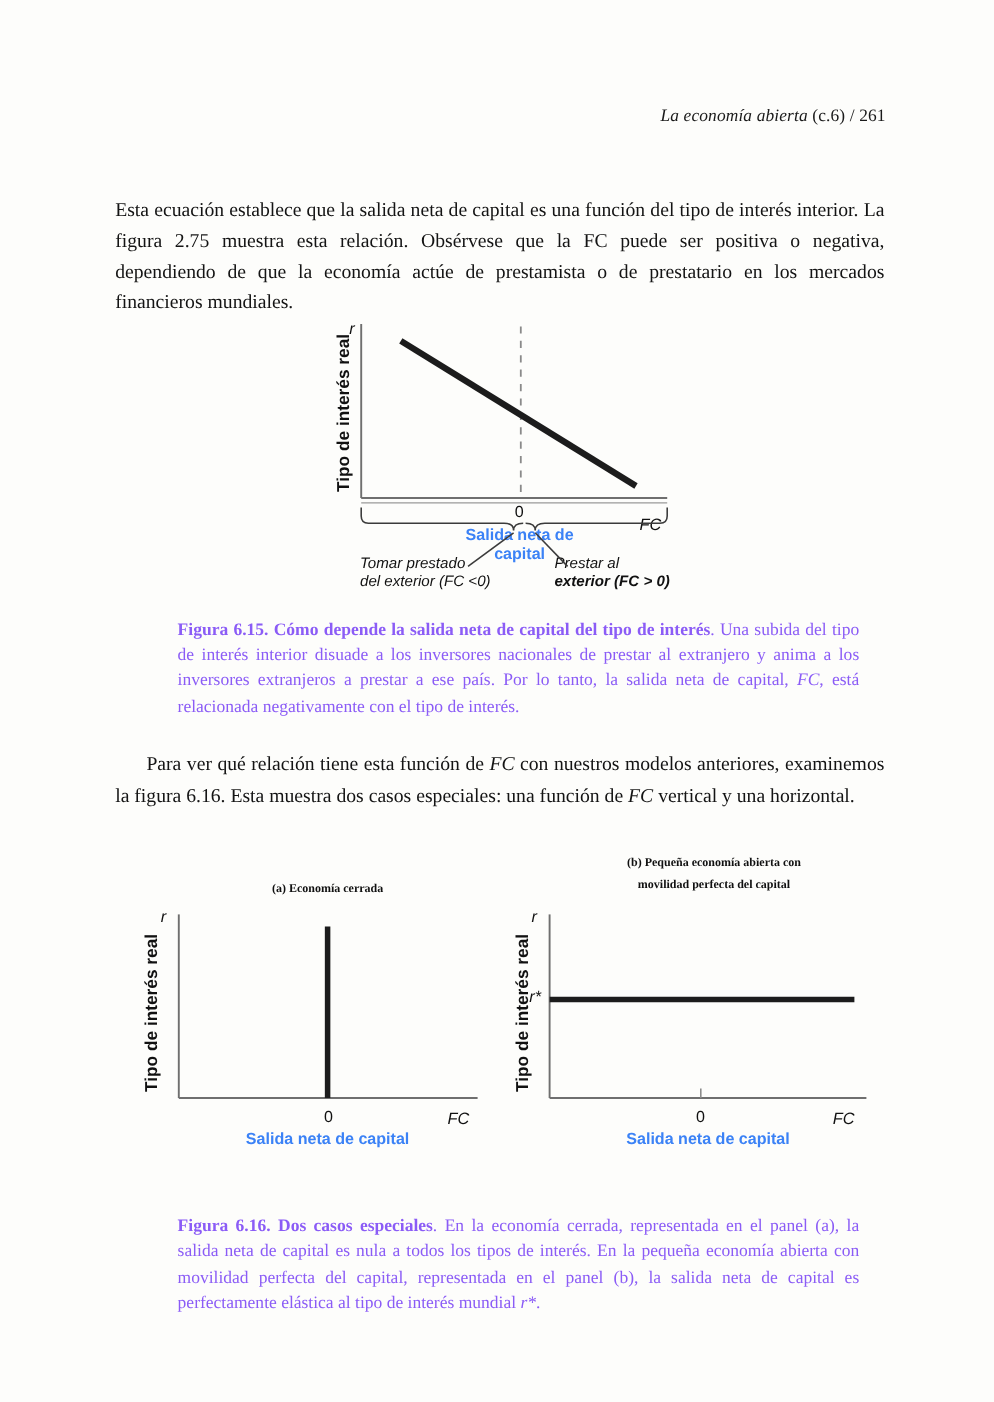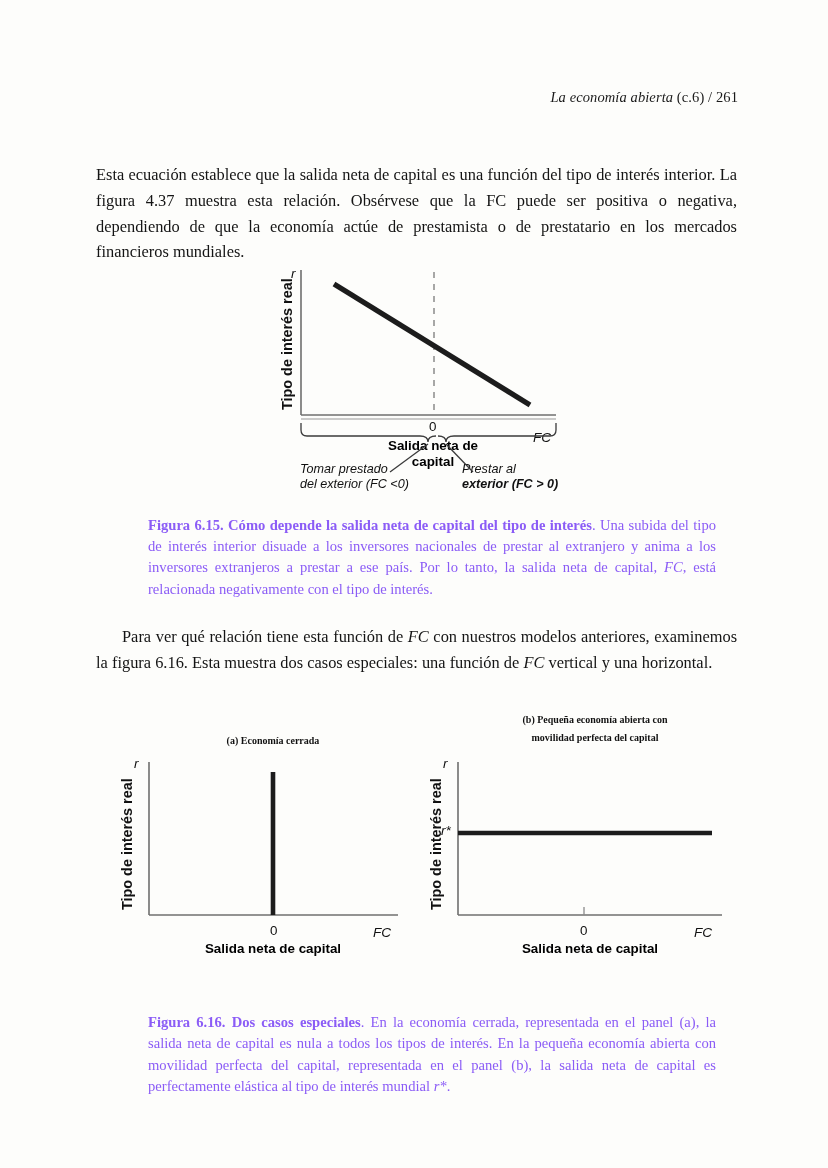--- a/index.html
+++ b/index.html
@@ -66,21 +66,21 @@
 
   
   .figure {
     position: absolute;
   }
   .fig-label {
     position: absolute;
     font-family: "Liberation Sans", sans-serif;
     font-weight: bold;
     font-size: 13.4px;
-    color: #000000;
+    color: #3b82f6;
     white-space: nowrap;
   }
   .axis-var {
     position: absolute;
     font-family: "Liberation Sans", sans-serif;
     font-style: italic;
     font-size: 13.6px;
     color: #111;
     white-space: nowrap;
   }
@@ -127,21 +127,21 @@
 
 <div class="page">
 
   <div class="running-head">
     <span class="rh-title">La economía abierta</span>
     <span>(c.6)</span>
     <span>/</span>
     <span>261</span>
   </div>
 
-  <p class="body-para" id="para-1"><span>Esta ecuación establece que la salida neta de capital es una función del tipo de interés interior. La figura 4.37 muestra esta relación. Obsérvese que la FC puede ser positiva o negativa, dependiendo de que la economía actúe de prestamista o de prestatario en los mercados financieros mundiales.</span></p>
+  <p class="body-para" id="para-1"><span>Esta ecuación establece que la salida neta de capital es una función del tipo de interés interior. La figura 2.75 muestra esta relación. Obsérvese que la FC puede ser positiva o negativa, dependiendo de que la economía actúe de prestamista o de prestatario en los mercados financieros mundiales.</span></p>
 
   <div class="figure" id="fig-615" style="left:0px; top:0px;">
 
     <div class="ylabel-rot" style="left:279px; top:410px;">Tipo de interés real</div>
     <div class="axis-var" style="left:291px; top:266px;">r</div>
     <div class="axis-var" style="left:533px; top:430px;">FC</div>
     <div class="tick-num" style="left:429px; top:419px;">0</div>
 
     <div class="fig-label" style="left:383px; top:438px; text-align:center; width:100px;">Salida neta de</div>
     <div class="fig-label" style="left:383px; top:454px; text-align:center; width:100px;">capital</div>

